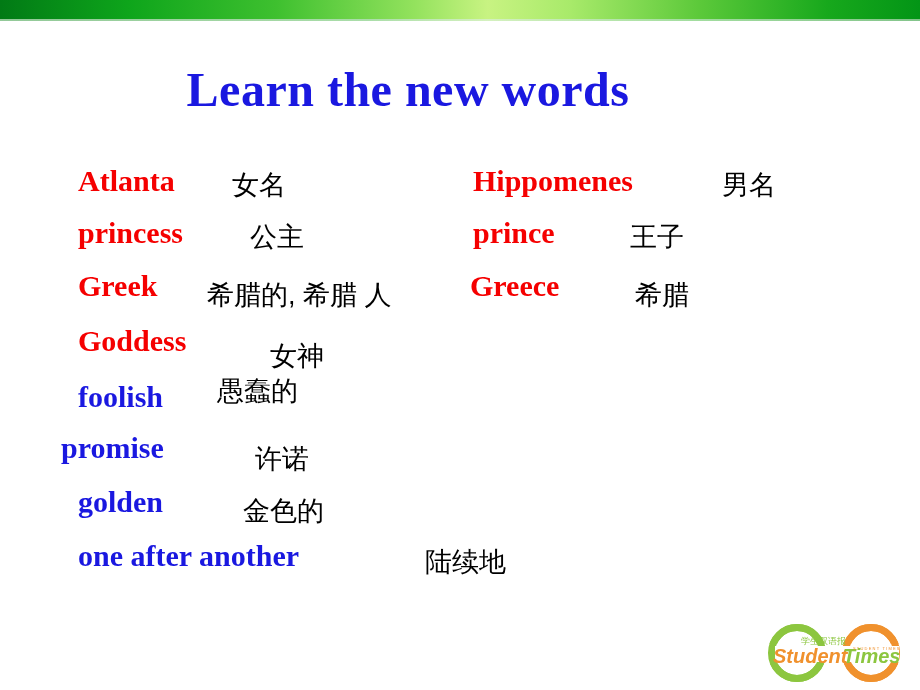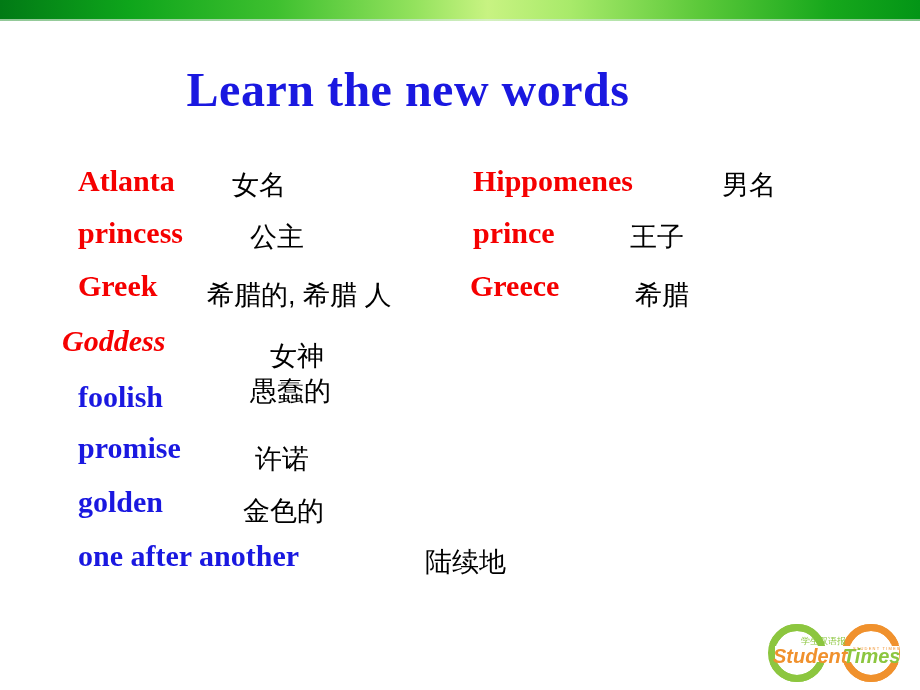--- a/index.html
+++ b/index.html
@@ -145,31 +145,31 @@
     </div>
 
     <div class="row" style="top:105px;">
       <span class="word red" style="left:78px;  top:4px;">Greek</span>
       <span class="cn" style="left:207px; top:12px;">希腊的, 希腊 人</span>
       <span class="word red" style="left:470px; top:4px;">Greece</span>
       <span class="cn" style="left:635px; top:12px;">希腊</span>
     </div>
 
     <div class="row" style="top:160px;">
-      <span class="word red" style="left:62px;  top:4px;font-style:italic;">Goddess</span>
+      <span class="word red" style="left:78px;  top:4px;">Goddess</span>
       <span class="cn" style="left:270px; top:18px;">女神</span>
     </div>
 
     <div class="row" style="top:213px;">
       <span class="word blue" style="left:78px;  top:7px;">foolish</span>
-      <span class="cn" style="left:250px; top:0px;">愚蠢的</span>
+      <span class="cn" style="left:217px; top:0px;">愚蠢的</span>
     </div>
 
     <div class="row" style="top:267px;">
-      <span class="word blue" style="left:78px;  top:4px;font-family:Liberation Serif, serif;">promise</span>
+      <span class="word blue" style="left:61px;  top:4px;font-family:Liberation Serif, serif;">promise</span>
       <span class="cn" style="left:255px; top:7px;margin-top:7px;">许诺</span>
     </div>
 
     <div class="row" style="top:321px;">
       <span class="word blue" style="left:78px;  top:4px;">golden</span>
       <span class="cn" style="left:243px; top:12px;">金色的</span>
     </div>
 
     <div class="row" style="top:375px;">
       <span class="word blue" style="left:78px;  top:4px;">one after  another</span>

